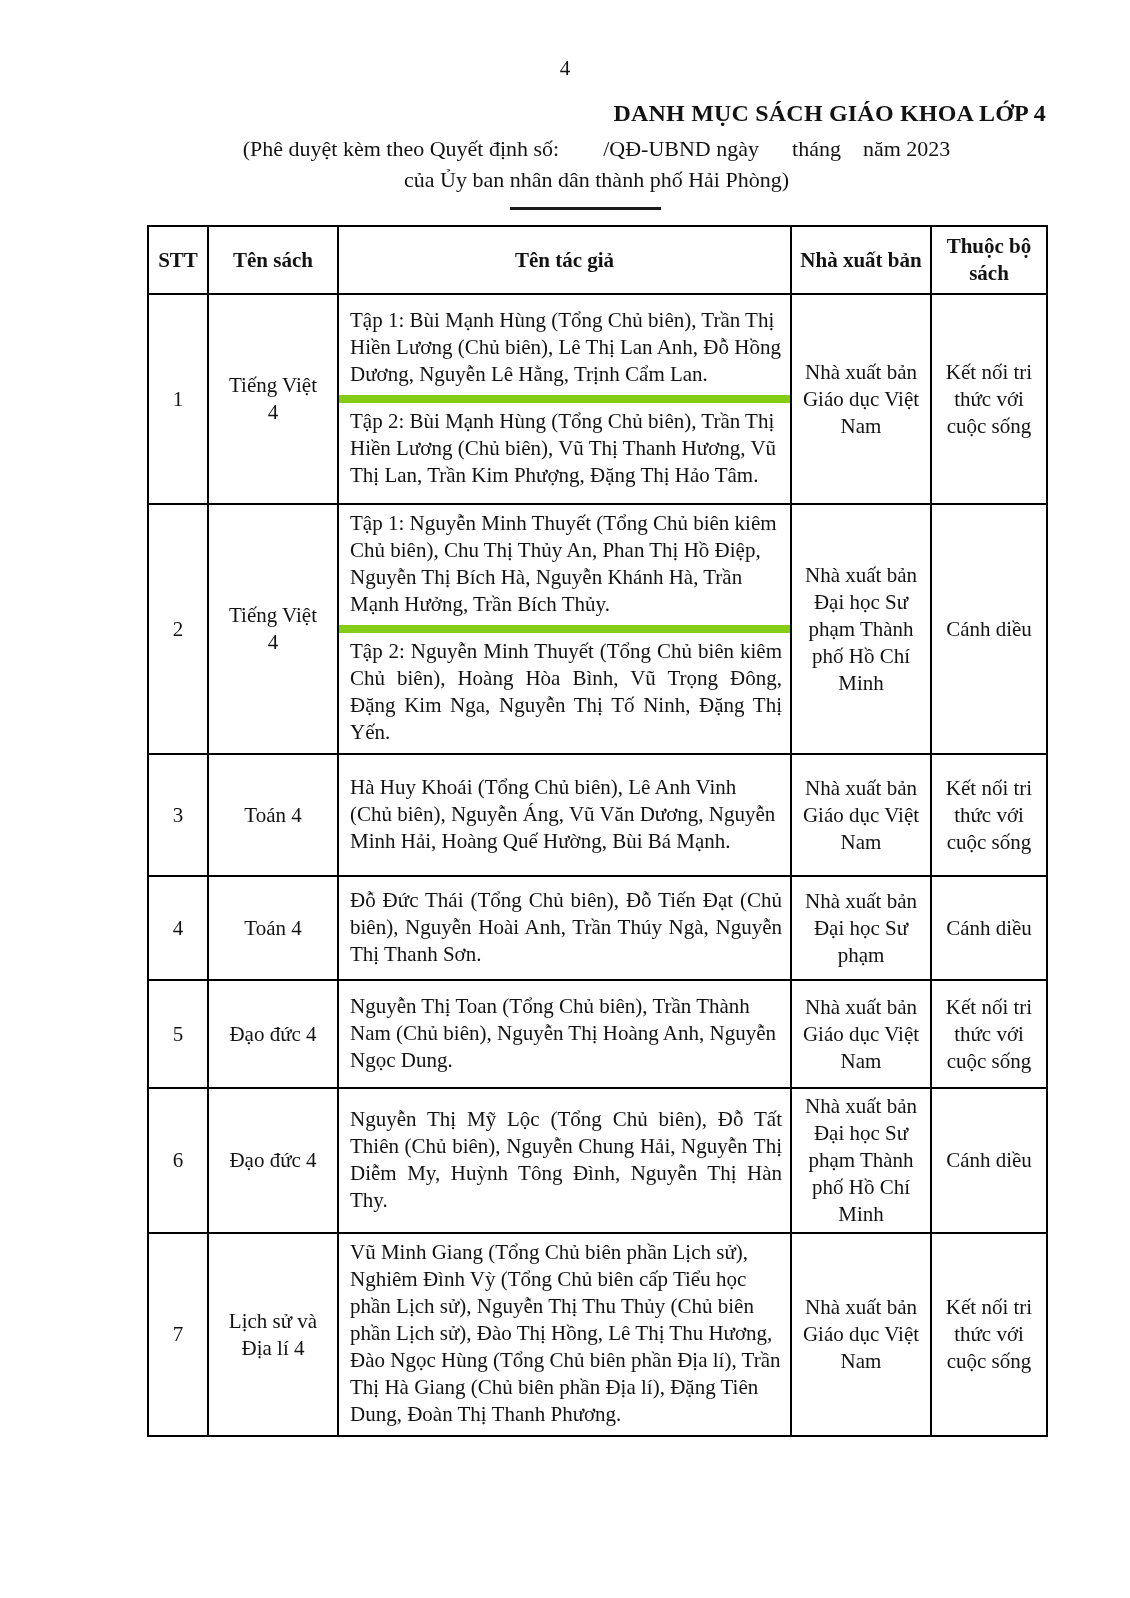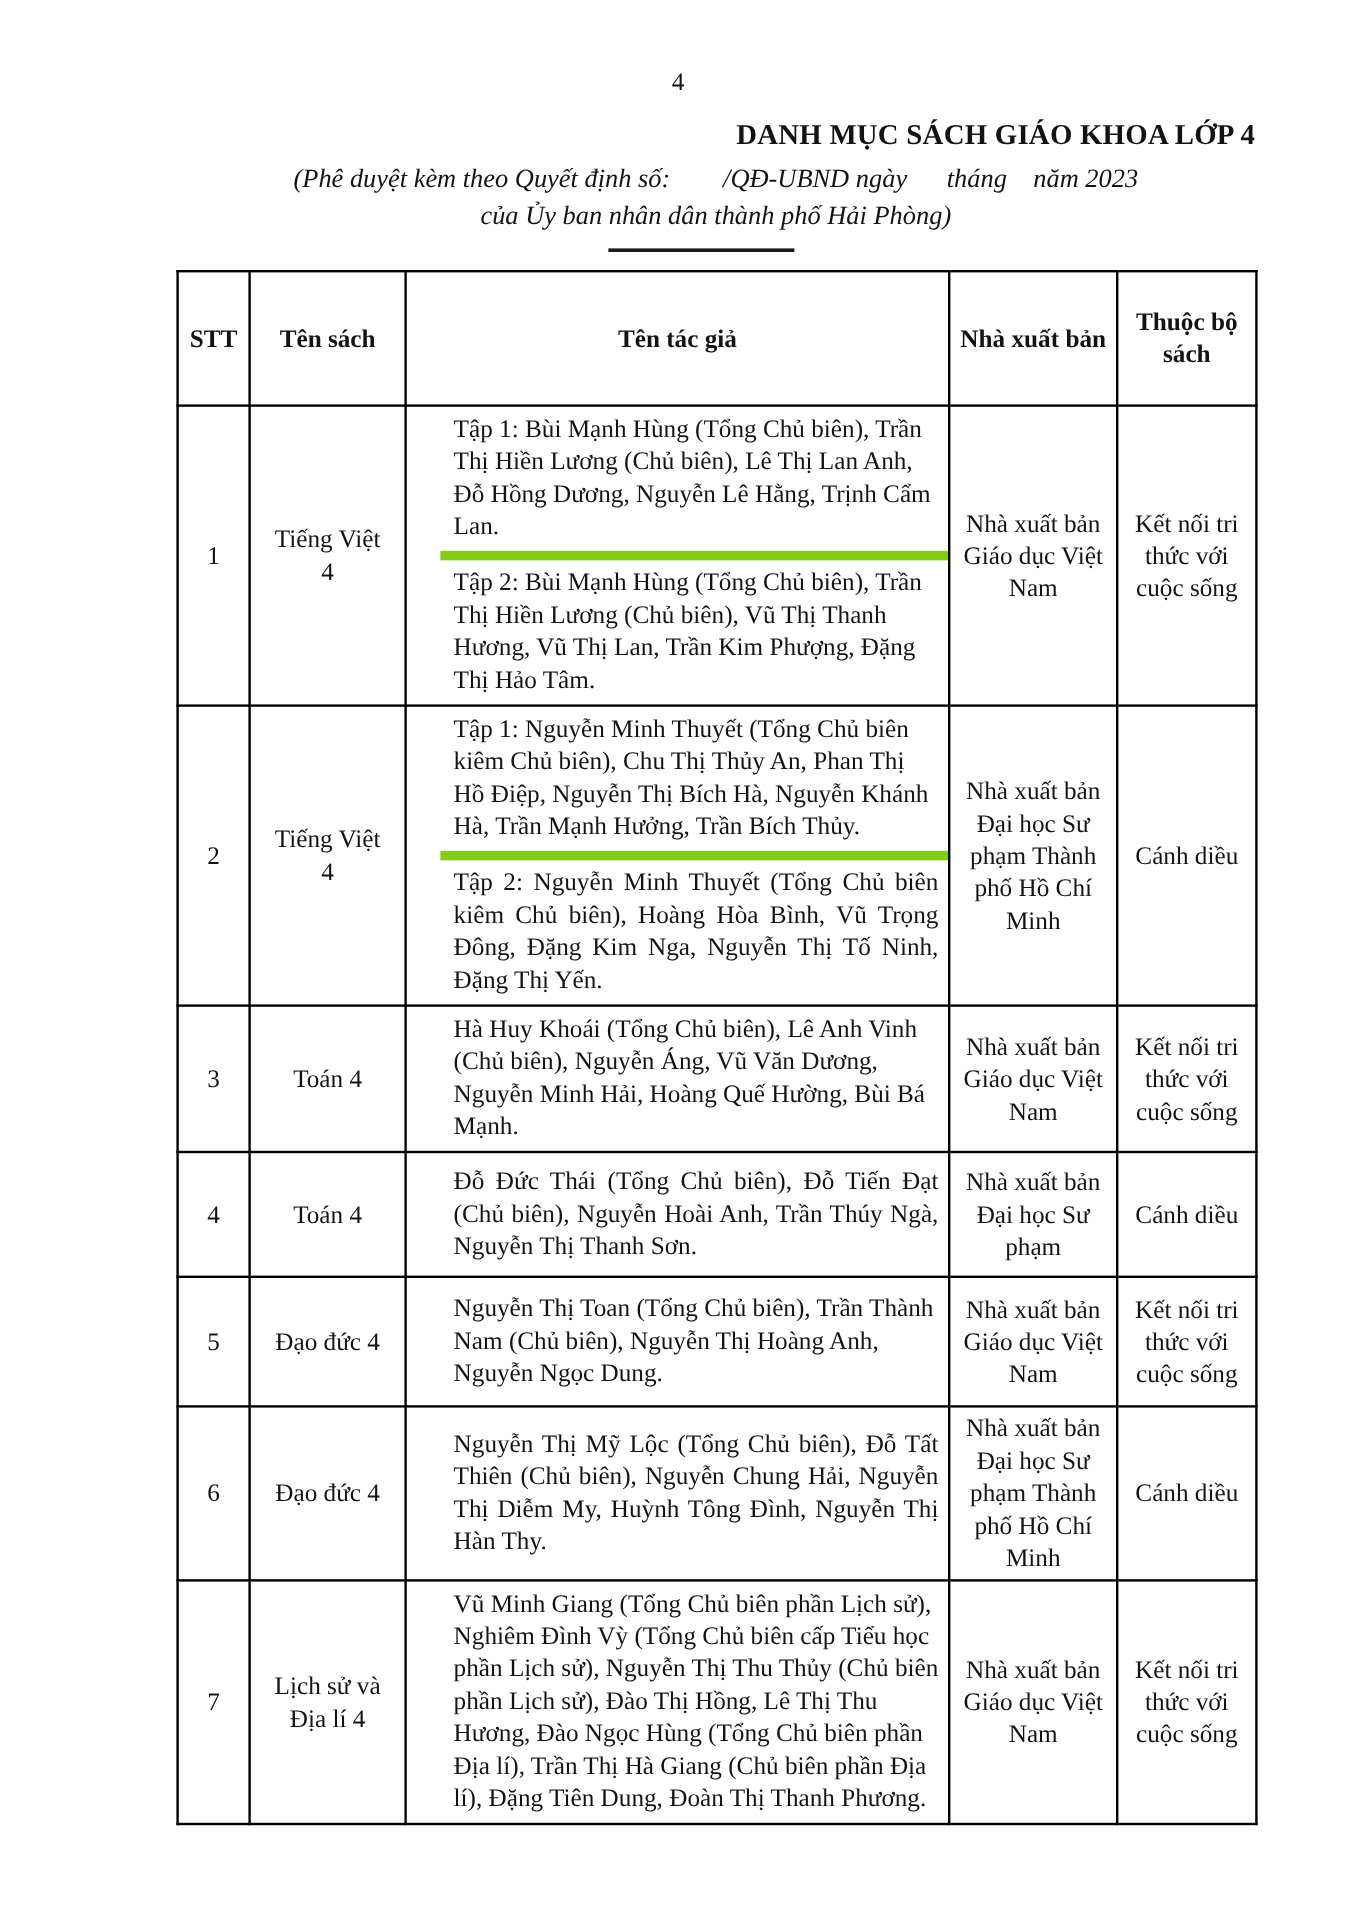--- a/index.html
+++ b/index.html
@@ -34,21 +34,20 @@
     margin-top: 16px;
     text-align: right;
     font-weight: bold;
     font-size: 24px;
     line-height: 31px;
     letter-spacing: 0.2px;
   }
   .subtitle-block {
     margin-top: 4px;
     text-align: center;
-    font-style: italic;
     font-size: 22px;
     line-height: 31px;
   }
   .subtitle-line1 { white-space: pre-wrap; }
   .underlined {
     border-bottom: 3px solid #1b1b1b;
     padding-bottom: 15px;
   }
   table.booklist {
     margin-top: 30px;
@@ -72,21 +71,20 @@
     text-align: center;
     vertical-align: middle;
     padding: 4px 6px;
   }
   td.authors-cell {
     vertical-align: middle;
     padding: 0;
   }
   .author-part {
     padding: 5px 8px 7px 11px;
-    margin-left: 28px;
   }
   .author-part.justify {
     text-align: justify;
   }
   .author-part + .author-part {
     border-top: 8px solid #84cc16;
   }
   .pre { white-space: pre-line; }
 </style>
 </head>
@@ -107,21 +105,21 @@
 
     <table class="booklist">
       <colgroup>
         <col style="width:60px">
         <col style="width:130px">
         <col style="width:453px">
         <col style="width:140px">
         <col style="width:116px">
       </colgroup>
       <thead>
-        <tr style="height:112px">
+        <tr style="height:68px">
           <th>STT</th>
           <th>Tên sách</th>
           <th>Tên tác giả</th>
           <th>Nhà xuất bản</th>
           <th>Thuộc bộ sách</th>
         </tr>
       </thead>
       <tbody>
         <tr style="height:210px">
           <td class="center-cell">1</td>

